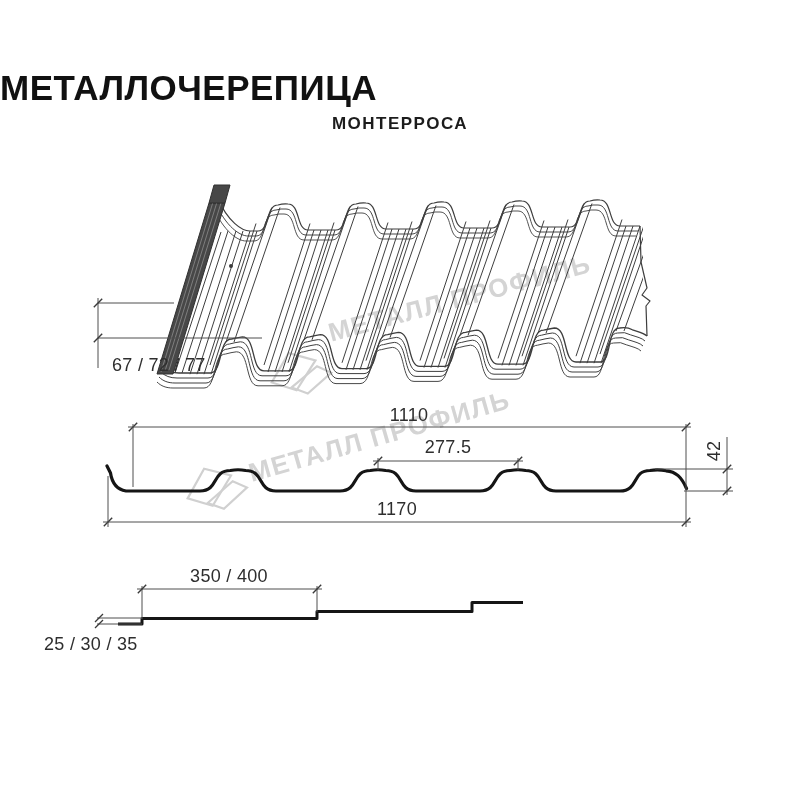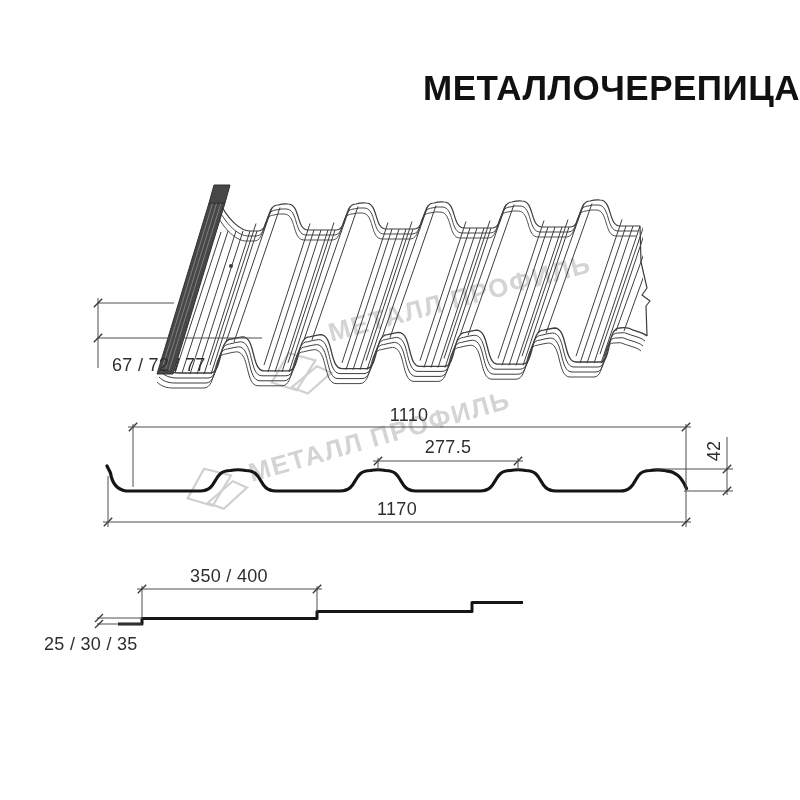--- a/index.html
+++ b/index.html
@@ -1,31 +1,32 @@
 <!DOCTYPE html>
 <html><head>
 <meta charset="utf-8">
 <style>
   html,body{margin:0;padding:0;background:#fff;}
   .stage{position:relative;width:800px;height:800px;background:#fff;overflow:hidden;
          font-family:"Liberation Sans",sans-serif;}
-  .title{position:absolute;top:68px;left:0;width:800px;text-align:right;
+  .title{position:absolute;top:68px;left:0;width:800px;text-align:left;
          font-weight:800;font-size:35px;letter-spacing:.5px;color:#111;}
   .subtitle{position:absolute;top:114px;left:0;width:800px;text-align:center;
          font-weight:700;font-size:17px;letter-spacing:1.5px;color:#1c1c1c;}
   svg{position:absolute;left:0;top:0;}
   svg text{font-family:"Liberation Sans",sans-serif;}
   .dim{font-size:18px;fill:#2e2e2e;letter-spacing:.3px;}
   .wm-text{font-size:26px;font-weight:700;letter-spacing:1.5px;fill:#d4d4d4;}
 </style>
 </head>
 <body>
 
 <div class="stage">
   <div class="title">МЕТАЛЛОЧЕРЕПИЦА</div>
+  <div class="subtitle">МОНТЕРРОСА</div>
 
   <svg id="draw" width="800" height="800" viewBox="0 0 800 800">
     <defs>
       <clipPath id="sheetClip">
           <rect x="158" y="194" width="485" height="186"></rect>
         </clipPath>
     </defs>
 
     <g transform="translate(262,354) rotate(-15)">
       <polygon points="2,30 26,6 50,20 24,44" fill="none" stroke="#d0d0d0" stroke-width="2.2"></polygon>

